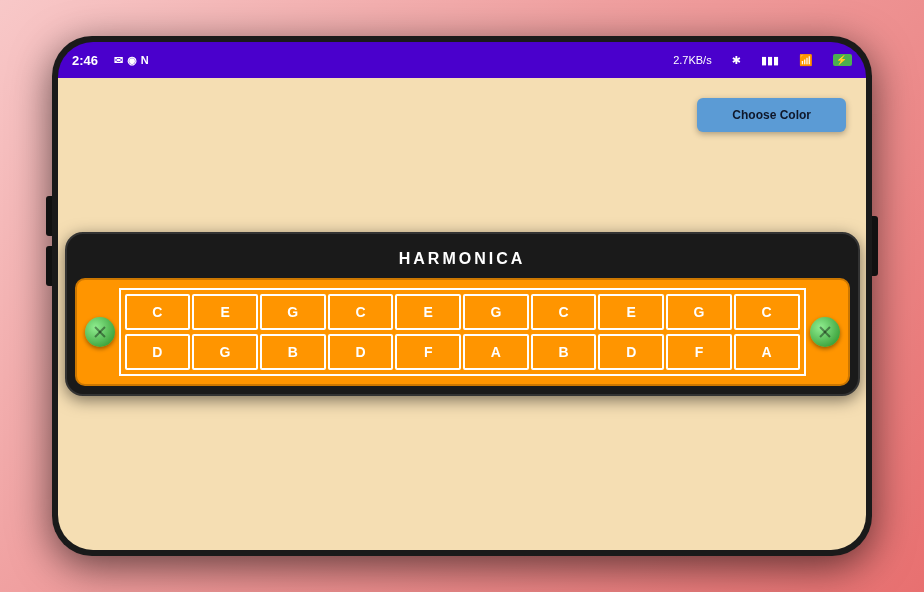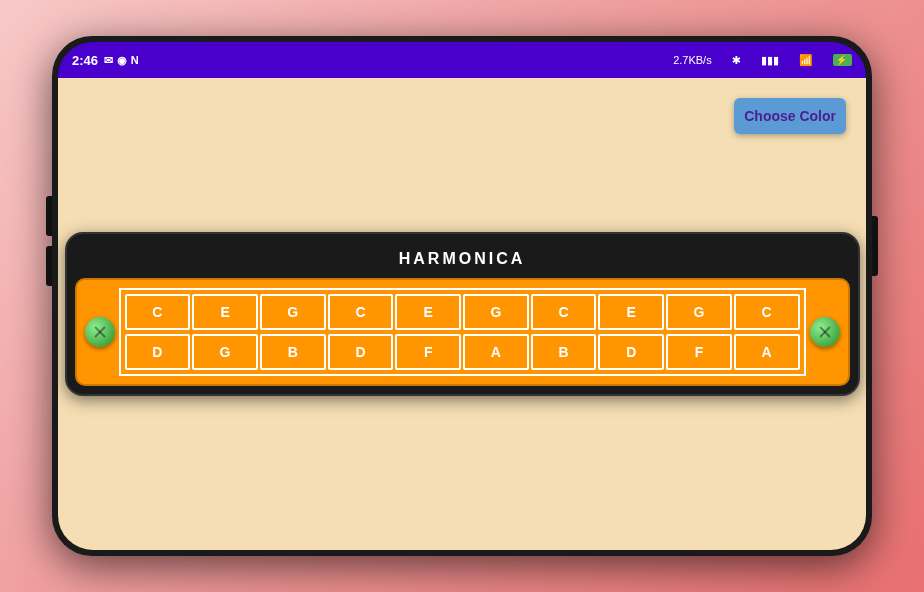--- a/index.html
+++ b/index.html
@@ -70,21 +70,21 @@
       display: flex;
       align-items: center;
       justify-content: space-between;
       padding: 0 14px;
       flex-shrink: 0;
     }
 
     .status-left {
       display: flex;
       align-items: center;
-      gap: 6px;
+      gap: 16px;
       color: white;
       font-size: 13px;
       font-weight: bold;
     }
 
     .status-icons {
       display: flex;
       align-items: center;
       gap: 4px;
     }
@@ -122,25 +122,25 @@
       justify-content: center;
       padding: 20px;
       position: relative;
     }
 
     .choose-color-btn {
       position: absolute;
       top: 20px;
       right: 20px;
       background: #5b9bd5;
-      color: #4c1d95;
+      color: #0f172a;
       border: none;
       border-radius: 6px;
-      padding: 10px 10px;
-      font-size: 14px;
+      padding: 10px 35px;
+      font-size: 12px;
       font-weight: bold;
       cursor: pointer;
       box-shadow: 0 2px 6px rgba(0,0,0,0.3);
     }
 
     .harmonica-container {
       width: 795px;
       background: #1a1a1a;
       border-radius: 18px;
       padding: 8px;

